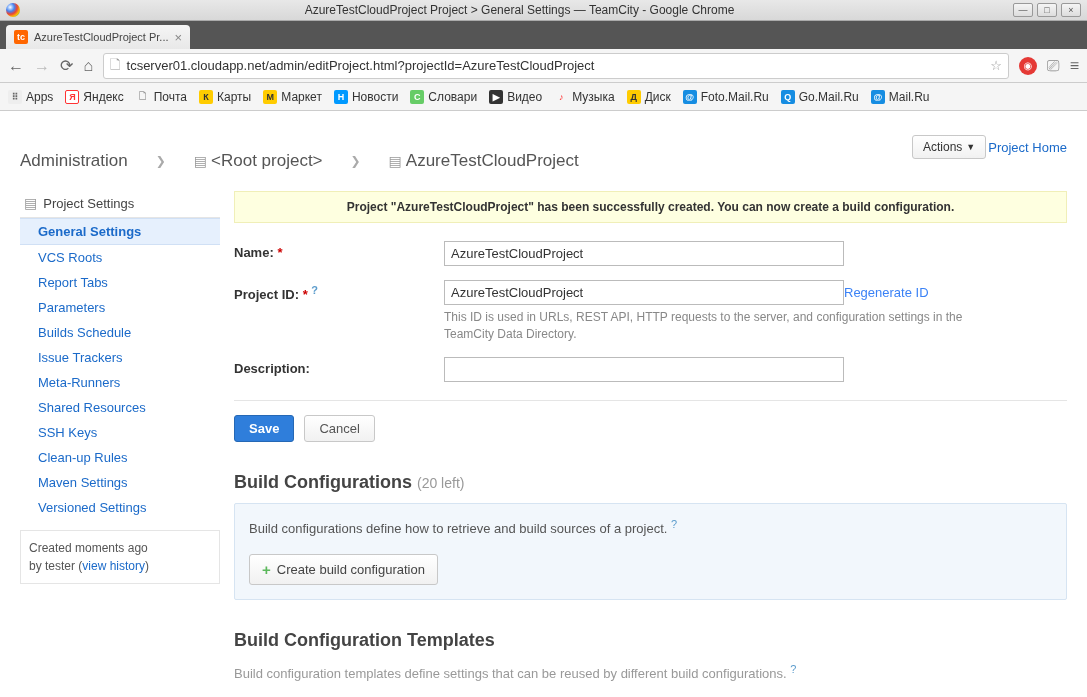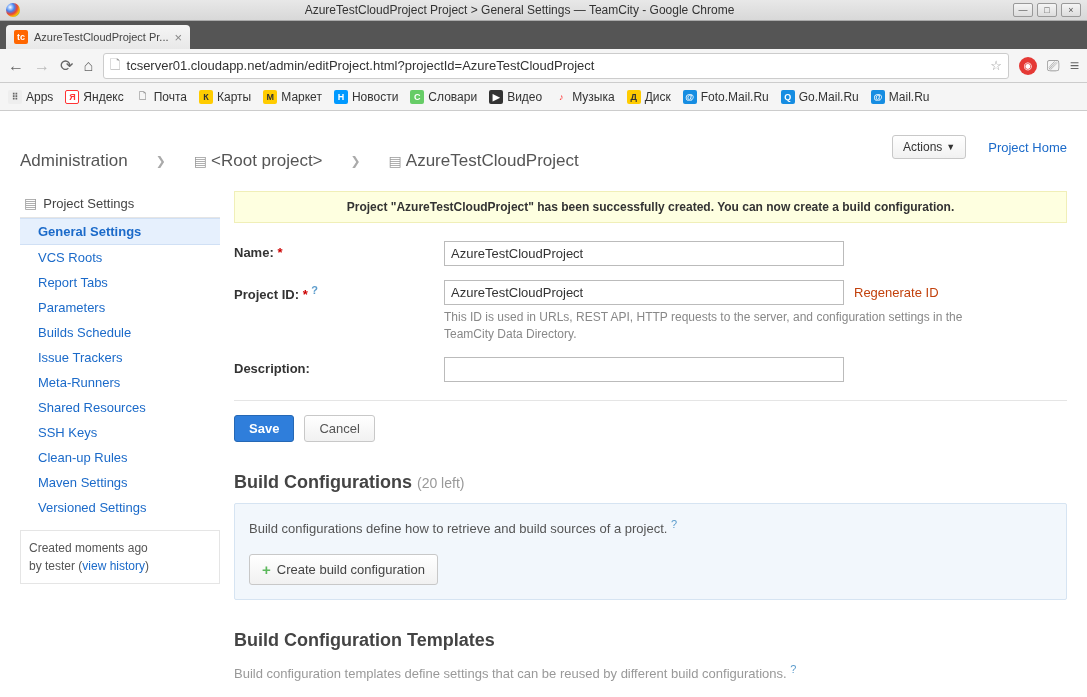--- a/index.html
+++ b/index.html
@@ -30,42 +30,42 @@
 .bm { display: flex; align-items: center; gap: 4px; color: #333; white-space: nowrap; cursor: pointer; }
 .bm-fav { width: 14px; height: 14px; border-radius: 2px; display: inline-flex; align-items: center; justify-content: center; font-size: 9px; font-weight: bold; }
 
 .content { padding: 12px 20px 40px 20px; }
 .top-row { display: flex; align-items: center; margin-bottom: 20px; }
 .breadcrumb { display: flex; align-items: center; gap: 28px; font-size: 17px; color: #555; margin-top: 28px; }
 .crumb { display: flex; align-items: center; gap: 4px; }
 .crumb-link { color: #555; }
 .chev { color: #aaa; font-size: 12px; }
 .folder-icon { color: #999; font-size: 14px; }
-.right-actions { margin-left: auto; display: flex; align-items: center; gap: 22px; }
+.right-actions { margin-left: auto; display: flex; align-items: center; gap: 2px; }
 .actions-btn { background: linear-gradient(#fff,#f1f1f1); border: 1px solid #c8c8c8; border-radius: 3px; padding: 4px 10px; font-size: 12px; color: #333; cursor: pointer; display: flex; align-items: center; gap: 4px; }
 .link { color: #1b6ac9; cursor: pointer; }
 
 .layout { display: flex; gap: 14px; }
 .sidebar { width: 200px; flex-shrink: 0; }
 .sb-header { display: flex; align-items: center; gap: 6px; font-size: 13px; color: #444; padding: 4px 4px 6px; }
 .sb-list { border-top: 1px solid #e5e5e5; }
 .sb-item { padding: 5px 8px 5px 18px; font-size: 13px; color: #1b6ac9; cursor: pointer; }
 .sb-item.active { background: #e6f0fd; color: #1b6ac9; font-weight: bold; border-top: 1px solid #d0e0f5; border-bottom: 1px solid #d0e0f5; }
 .sb-meta { border: 1px solid #e5e5e5; margin-top: 10px; padding: 8px; font-size: 12px; color: #555; line-height: 1.5; }
 
 .main { flex: 1; }
 .notice { background: #feffe0; border: 1px solid #f0efb8; padding: 8px 12px; font-size: 12px; font-weight: bold; color: #333; text-align: center; margin-bottom: 18px; }
 .form-row { display: flex; align-items: flex-start; margin-bottom: 14px; }
 .form-label { width: 210px; font-size: 13px; font-weight: bold; color: #333; padding-top: 4px; }
 .req { color: #c00; }
 .help-icon { color: #5c9ccc; font-size: 11px; vertical-align: super; }
 .form-field { flex: 1; }
 .text-input { width: 400px; border: 1px solid #bbb; padding: 4px 6px; font-size: 13px; color: #333; height: 25px; }
 .hint { font-size: 12px; color: #888; margin-top: 4px; line-height: 1.4; max-width: 540px; }
-.regen { margin-left: 10px; color: #c2410c; font-size: 13px; cursor: pointer; }
+.regen { color: #3b82f6; font-size: 13px; cursor: pointer; }
 
 .divider { border-top: 1px solid #e5e5e5; margin: 18px 0 14px; }
 .btn-row { display: flex; gap: 10px; margin-top: 4px; }
 .btn-primary { background: #2f7edb; border: 1px solid #2568b5; color: #fff; border-radius: 3px; padding: 5px 14px; font-size: 13px; font-weight: bold; cursor: pointer; }
 .btn-secondary { background: linear-gradient(#fff,#f1f1f1); border: 1px solid #c8c8c8; color: #555; border-radius: 3px; padding: 5px 14px; font-size: 13px; cursor: pointer; }
 
 .section-h { font-size: 18px; color: #444; margin-top: 30px; margin-bottom: 10px; }
 .count { color: #999; font-size: 14px; font-weight: normal; text-align: center; }
 .info-box { background: #f2f7fc; border: 1px solid #d6e4f2; padding: 14px; font-size: 13px; color: #555; border-radius: 2px; }
 .info-box p { margin-bottom: 4px; }

